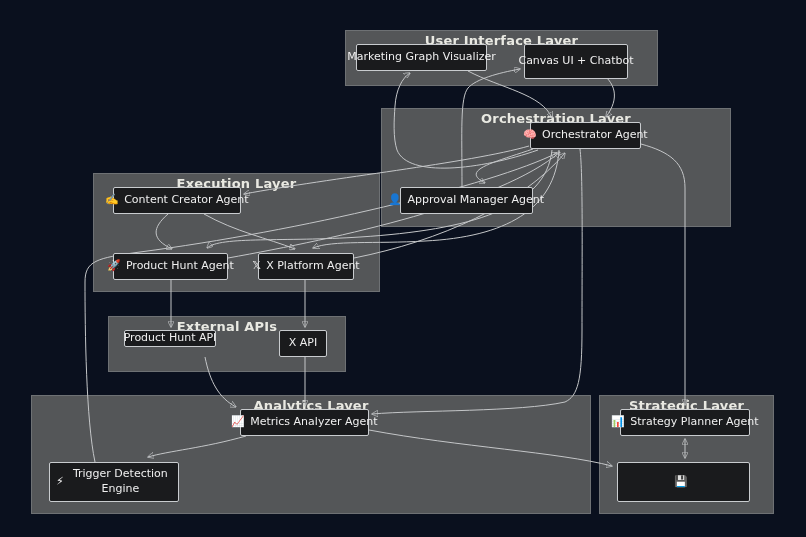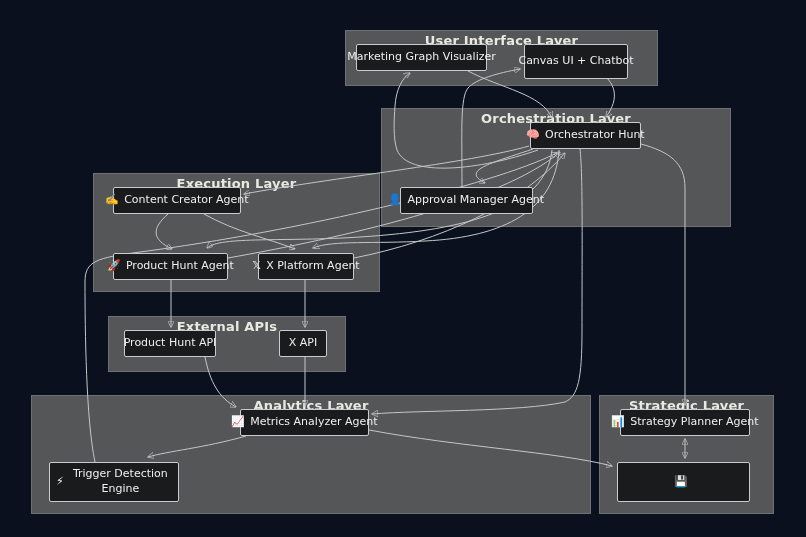--- a/index.html
+++ b/index.html
@@ -36,21 +36,21 @@
   }
   .node .ico{margin-right:5px;font-size:11px;}
   .node.wrap{white-space:normal;}
   .n-visualizer{left:356px;top:44px;width:131px;height:27px;}
   .n-canvas{left:524px;top:44px;width:104px;height:35px;}
   .n-orchestrator{left:530px;top:122px;width:111px;height:27px;}
   .n-approval{left:400px;top:187px;width:133px;height:27px;}
   .n-content{left:113px;top:187px;width:128px;height:27px;}
   .n-producthunt{left:113px;top:253px;width:115px;height:27px;}
   .n-xplatform{left:258px;top:253px;width:96px;height:27px;}
-  .n-phapi{left:124px;top:330px;width:92px;height:27px;}
+  .n-phapi{left:124px;top:330px;width:92px;height:17px;}
   .n-xapi{left:279px;top:330px;width:48px;height:27px;}
   .n-metrics{left:240px;top:409px;width:129px;height:27px;}
   .n-trigger{left:49px;top:462px;width:130px;height:40px;}
   .n-planner{left:620px;top:409px;width:130px;height:27px;}
   .n-memory{left:617px;top:462px;width:133px;height:40px;}
 </style>
 </head>
 <body>
 
 <div id="stage">
@@ -106,21 +106,21 @@
 
   <div class="node n-visualizer">
     <span>Marketing Graph Visualizer</span>
   </div>
   <div class="node n-canvas">
     <span>Canvas UI + Chatbot</span>
   </div>
 
   <div class="node n-orchestrator">
     <span class="ico">🧠</span>
-    <span>Orchestrator Hunt</span>
+    <span>Orchestrator Agent</span>
   </div>
   <div class="node n-approval">
     <span class="ico">👤</span>
     <span>Approval Manager Agent</span>
   </div>
 
   <div class="node n-content">
     <span class="ico">✍️</span>
     <span>Content Creator Agent</span>
   </div>

